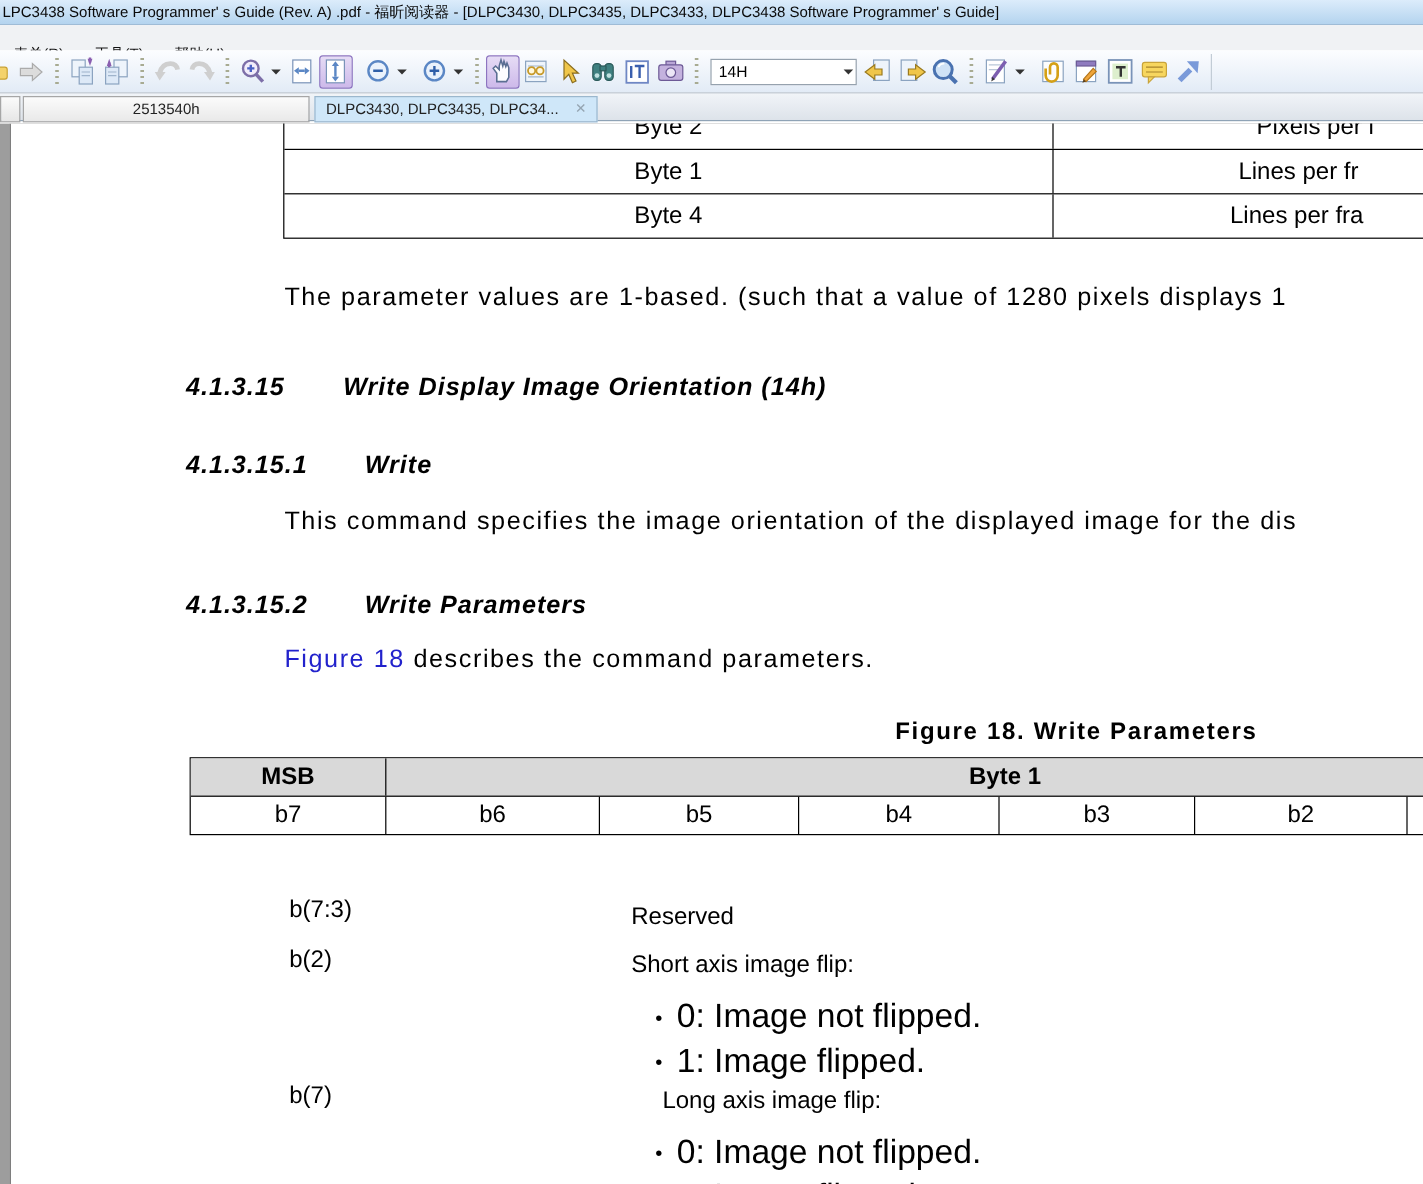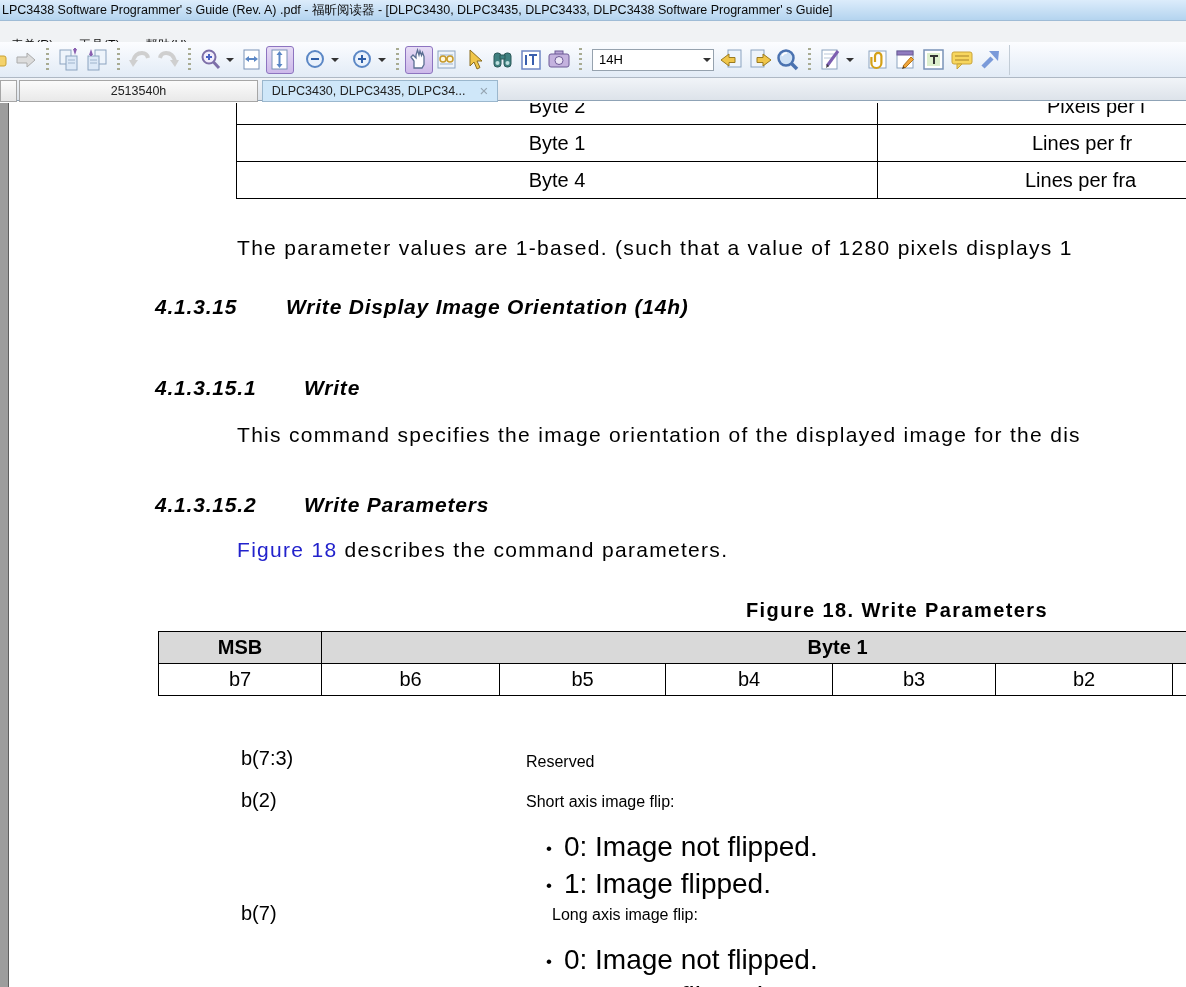--- a/index.html
+++ b/index.html
@@ -65,21 +65,21 @@
   .linkblue{color:#2222cc;}
 
   .figtable{position:absolute;left:149px;top:528px;width:1194px;border:1px solid #000;
     font-size:20px;}
   .ft-row{display:flex;height:31px;}
   .ft-row.hdr{background:#d9d9d9;border-bottom:1px solid #000;font-weight:bold;}
   .ft-cell{display:flex;align-items:center;justify-content:center;box-sizing:border-box;}
   .ft-cell + .ft-cell{border-left:1px solid #000;}
 
   .deflabel{font-size:20px;}
-  .defdesc{font-size:16px;text-align:center;}
+  .defdesc{font-size:20px;text-align:center;}
   .bullet{font-size:28px;}
   .bullet::before{content:"\2022";margin-right:12px;font-size:17px;position:relative;top:-2px;}
 
   svg{display:block;}
 </style>
 </head>
 <body>
 
 <div class="titlebar">
   <span>LPC3438 Software Programmer' s Guide (Rev. A) .pdf - 福昕阅读器 - [DLPC3430, DLPC3435, DLPC3433, DLPC3438 Software Programmer' s Guide]</span>
@@ -344,21 +344,21 @@
       <div class="tt-row">
         <div class="tt-left">Byte 4</div>
         <div class="tt-right">
           <span style="left:147px">Lines per fra</span>
         </div>
       </div>
     </div>
 
     <div class="abs par" style="left:228px;top:133px">The parameter values are 1-based. (such that a value of 1280 pixels displays 1</div>
 
-    <div class="abs hdg" style="left:146px;top:192px">
+    <div class="abs hdg" style="left:146px;top:208px">
       <span style="width:131px">4.1.3.15</span>
       <span>Write Display Image Orientation (14h)</span>
     </div>
 
     <div class="abs hdg" style="left:146px;top:273px">
       <span style="width:149px">4.1.3.15.1</span>
       <span>Write</span>
     </div>
 
     <div class="abs par" style="left:228px;top:320px">This command specifies the image orientation of the displayed image for the dis</div>

